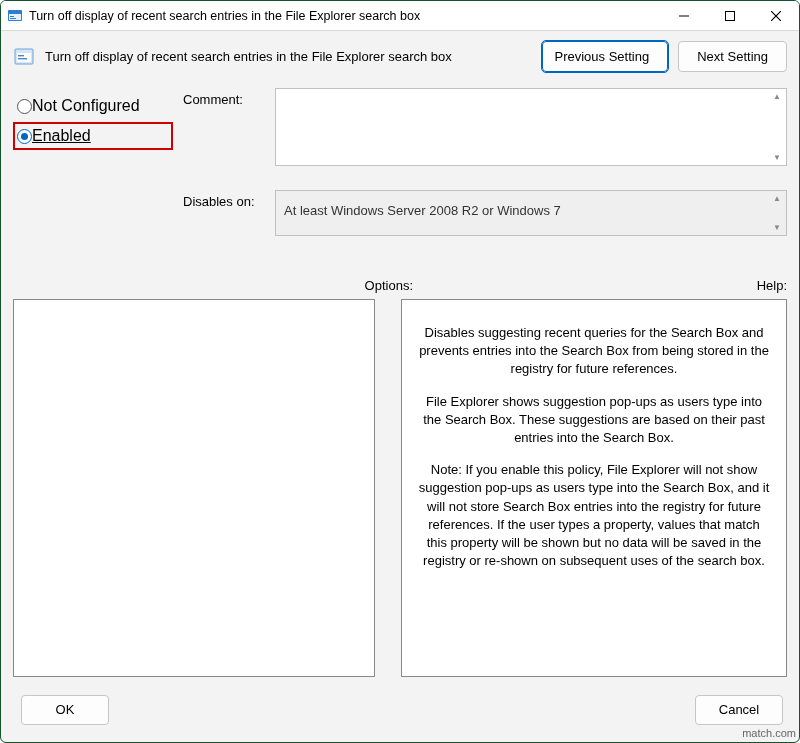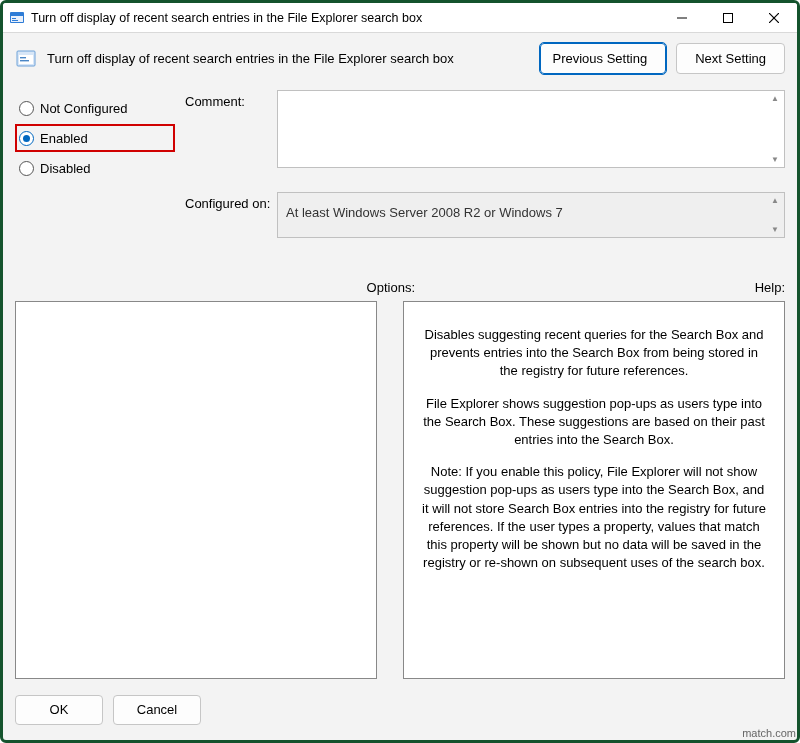--- a/index.html
+++ b/index.html
@@ -6,21 +6,21 @@
   html, body {
     margin: 0; padding: 0;
     width: 800px; height: 743px;
     font-family: "Segoe UI", Tahoma, sans-serif;
     font-size: 13px;
     color: #000;
     background: #fff;
   }
   .window {
     width: 800px; height: 743px;
-    border: 3px solid #14532d;
+    border: 1px solid #14532d;
     border-radius: 6px;
     background: #f3f3f3;
     display: flex;
     flex-direction: column;
     overflow: hidden;
   }
   
   .titlebar {
     height: 30px;
     background: #fff;
@@ -83,29 +83,29 @@
     padding: 6px 12px 2px 12px;
     gap: 10px;
   }
   .radio-col {
     width: 160px;
     padding-top: 4px;
   }
   .radio-item {
     display: flex;
     align-items: center;
-    gap: 6px;
     height: 28px;
     padding: 2px 4px;
     margin-bottom: 2px;
-    font-size: 13px;
+    font-size: 16px;
   }
   .radio-item.highlighted {
     border: 2px solid #d00000;
     padding: 0 2px;
+    text-decoration: underline;
   }
   .radio-outer {
     width: 15px; height: 15px;
     border-radius: 50%;
     border: 1.5px solid #555;
     display: flex; align-items: center; justify-content: center;
     background: #fff;
   }
   .radio-item.selected .radio-outer {
     border-color: #0067c0;
@@ -194,23 +194,22 @@
     color: #000;
     overflow-y: hidden;
   }
   .help-panel p { margin: 0 0 14px 0; }
 
   
   .footer {
     flex: 1;
     display: flex;
     align-items: center;
-    justify-content: flex-start;
-    padding: 10px 16px 10px 12px;
-    gap: 10px;
+    justify-content: space-between;
+    padding: 10px 16px 10px 20px;
   }
   .footer button {
     width: 88px;
     height: 30px;
     border: 1px solid #c6c6c6;
     border-radius: 4px;
     background: #fdfdfd;
     font-size: 13px;
     cursor: pointer;
   }
@@ -283,41 +282,35 @@
             <span class="radio-inner"></span>
           </span>
         <span>Not Configured</span>
       </div>
       <div class="radio-item selected highlighted">
         <span class="radio-outer">
             <span class="radio-inner"></span>
           </span>
         <span>Enabled</span>
       </div>
-      <div class="radio-item">
-        <span class="radio-outer">
-            <span class="radio-inner"></span>
-          </span>
-        <span>Disabled</span>
-      </div>
     </div>
 
     <div class="fields-col">
       <div class="field-row">
         <div class="field-label">Comment:</div>
         <div class="comment-box">
           <span></span>
           <div class="updown">
             <div class="arrow top">▲</div>
             <div class="arrow bot">▼</div>
           </div>
         </div>
       </div>
       <div class="field-row">
-        <div class="field-label">Configured on:</div>
+        <div class="field-label">Disables on:</div>
         <div class="supported-box">
           <span>At least Windows Server 2008 R2 or Windows 7</span>
           <div class="updown">
             <div class="arrow top">▲</div>
             <div class="arrow bot">▼</div>
           </div>
         </div>
       </div>
     </div>
   </div>

